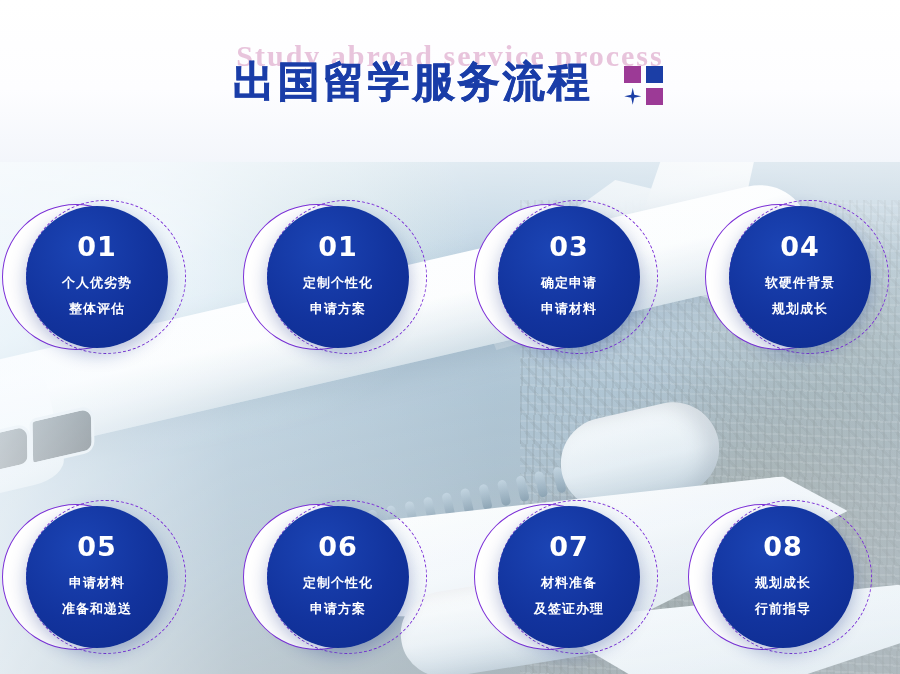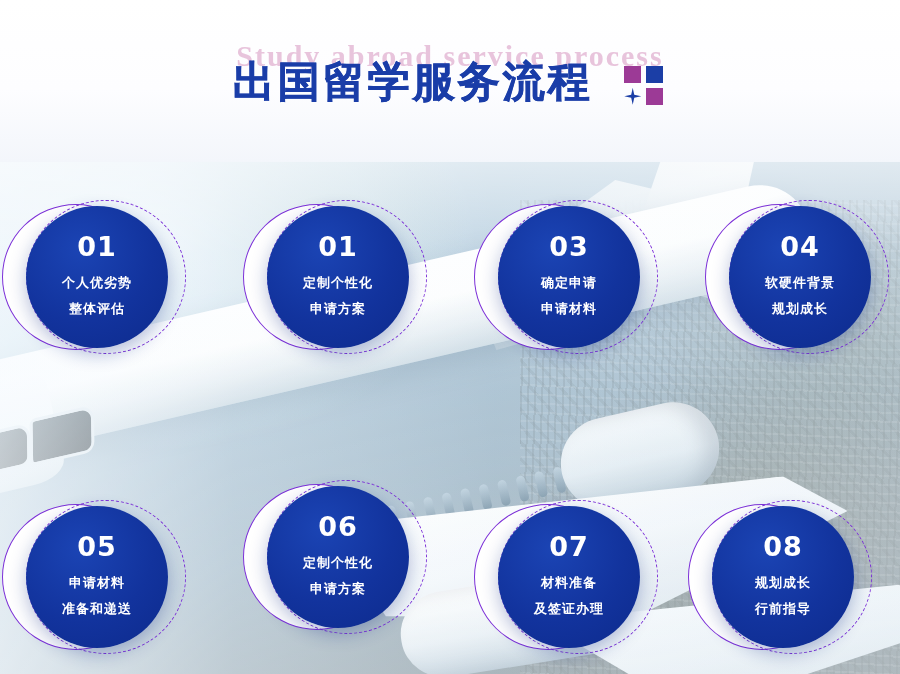--- a/index.html
+++ b/index.html
@@ -476,21 +476,21 @@
     <div class="step" style="left:2px;   top:500px;">
       <div class="ring-solid"></div>
       <div class="ring-dashed"></div>
       <div class="disc">
         <div class="step-num">05</div>
         <div class="step-line">申请材料</div>
         <div class="step-line">准备和递送</div>
       </div>
     </div>
 
-    <div class="step" style="left:243px; top:480px;">
+    <div class="step" style="left:243px; top:500px;">
       <div class="ring-solid"></div>
       <div class="ring-dashed"></div>
       <div class="disc">
         <div class="step-num">06</div>
         <div class="step-line">定制个性化</div>
         <div class="step-line">申请方案</div>
       </div>
     </div>
 
     <div class="step" style="left:474px; top:500px;">

